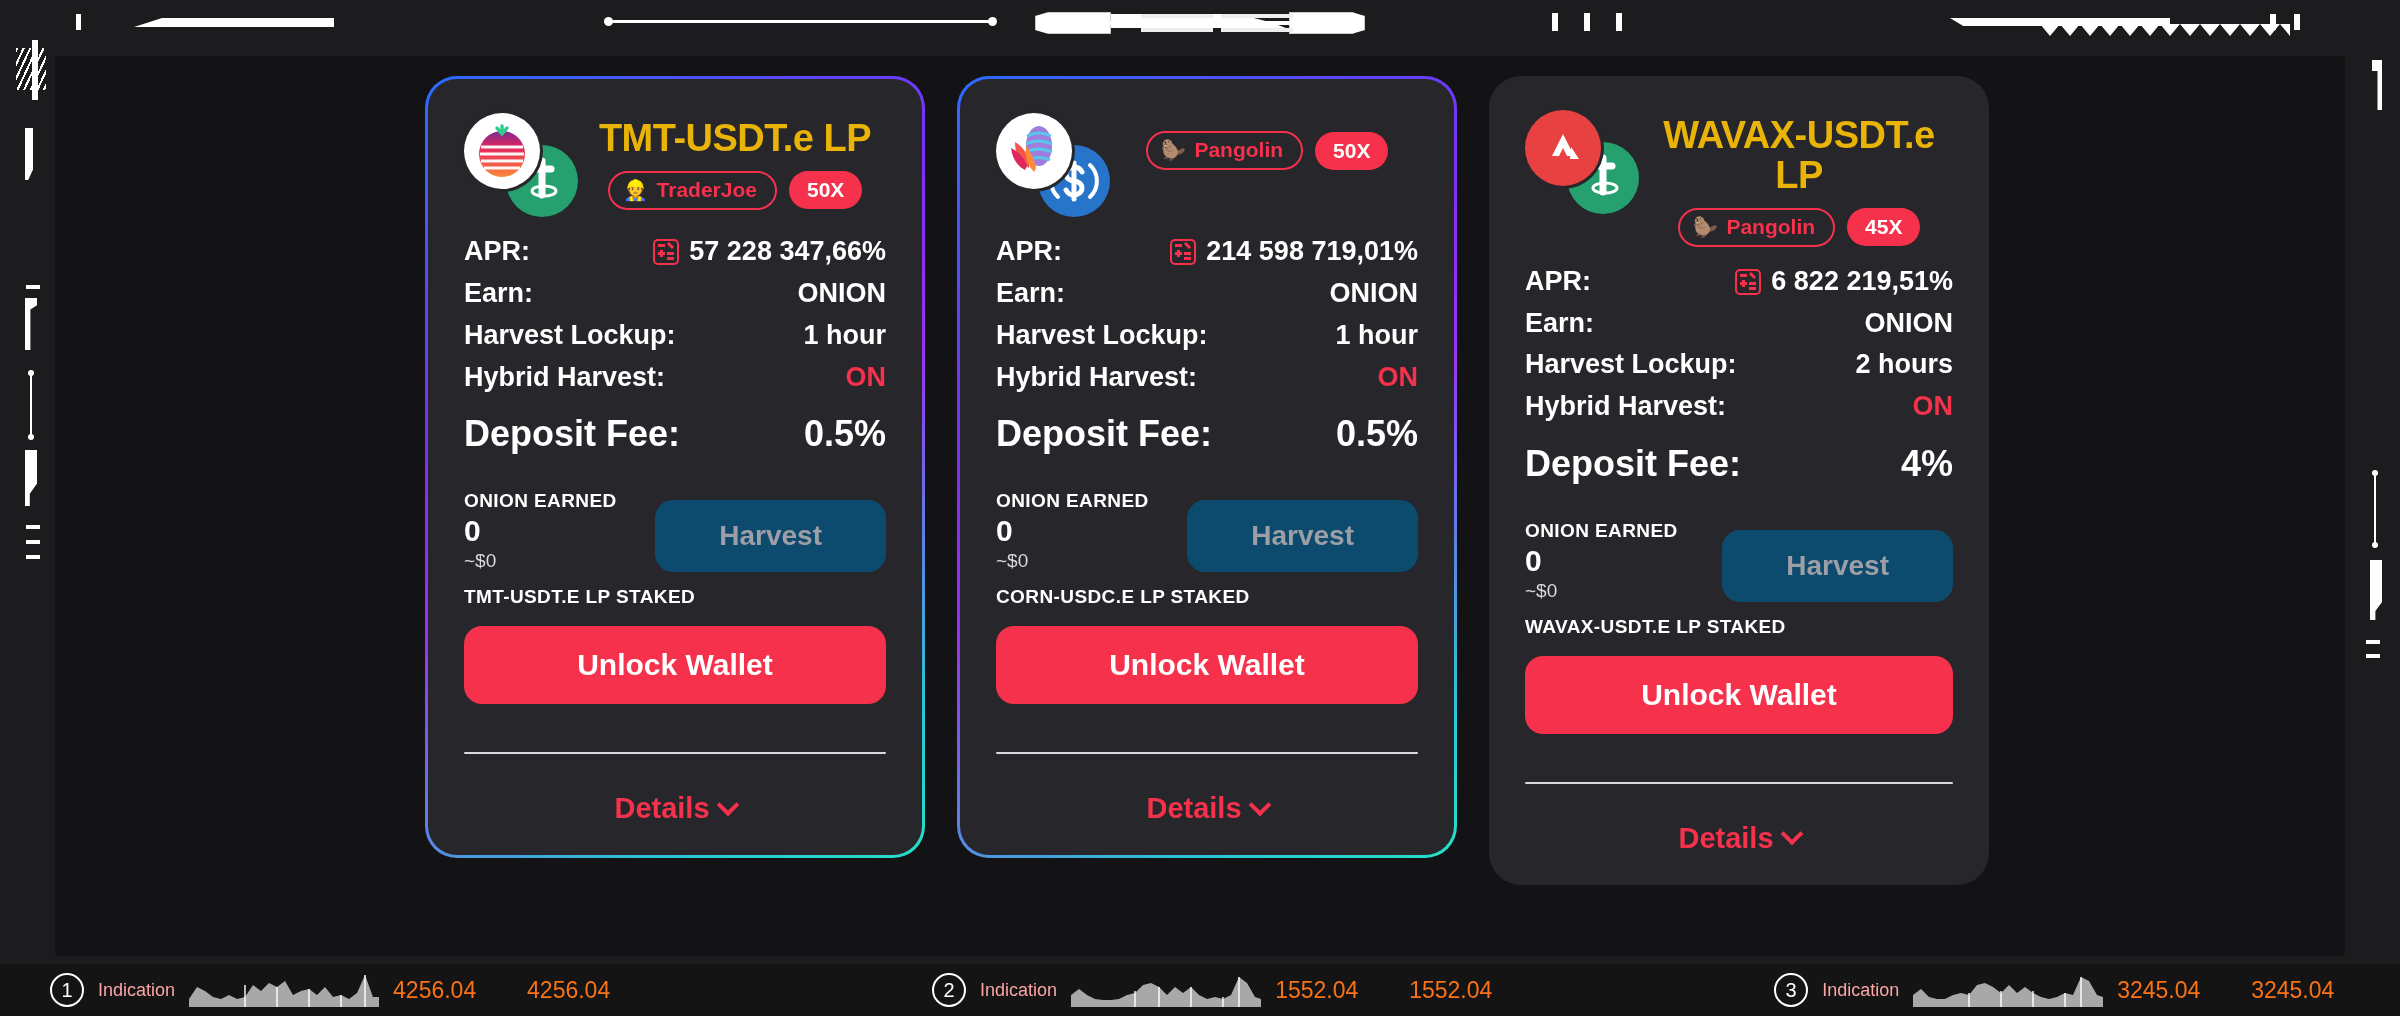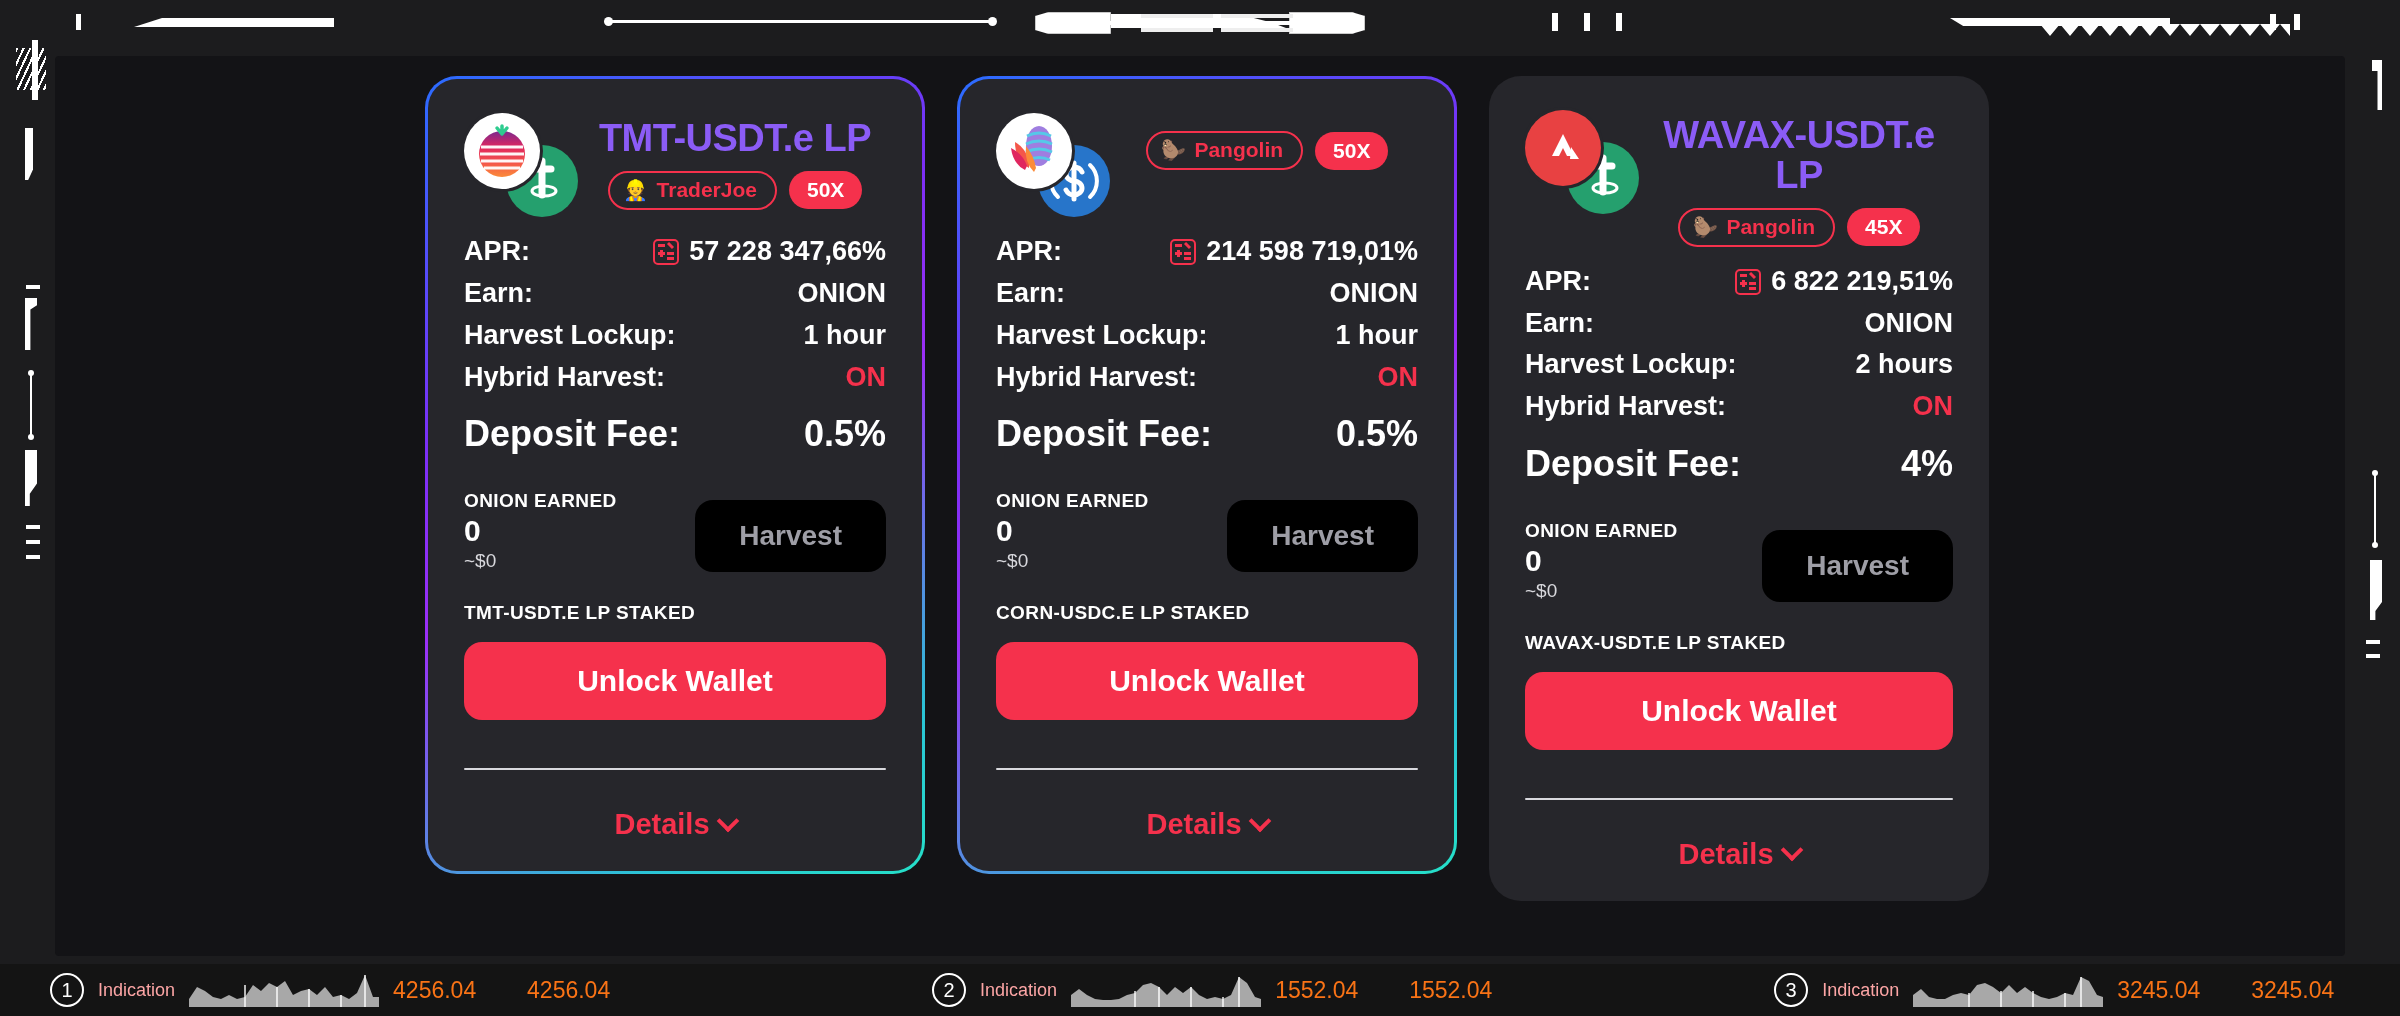--- a/index.html
+++ b/index.html
@@ -64,21 +64,21 @@
   .logo-a, .logo-b { position:absolute; border-radius:50%; }
   .logo-a { width:76px; height:76px; left:0; top:0; z-index:2;
             background:#fff; display:flex; align-items:center; justify-content:center;
             box-shadow:0 0 0 3px #26262b; }
   .logo-b { width:72px; height:72px; left:42px; top:32px; z-index:1;
             display:flex; align-items:center; justify-content:center; }
 
   .head-text { flex:1; padding-top:6px; }
   .pair-name {
     font-size:38px; font-weight:bold; letter-spacing:-0.5px;
-    line-height:1.05; text-align:center; color:#8b5cf6;
+    line-height:1.05; text-align:center; color:#eab308;
   }
   .badges { display:flex; align-items:center; justify-content:center; gap:12px; margin-top:12px; }
   .badge-dex {
     border:2px solid #f5314c; border-radius:999px; color:#f5314c;
     font-size:21px; font-weight:600; padding:5px 18px 6px 14px;
     display:flex; align-items:center; gap:8px; white-space:nowrap;
   }
   .badge-dex .emo { font-size:20px; }
   .badge-mult {
     background:#f5314c; color:#fff; border-radius:999px;
@@ -103,26 +103,26 @@
 
   
   .earned-wrap {
     display:flex; justify-content:space-between; align-items:flex-end;
     margin-top:28px;
   }
   .earned-left .ttl { font-size:19px; font-weight:bold; letter-spacing:0.4px; color:#fff; }
   .earned-left .amt { font-size:30px; font-weight:bold; margin-top:2px; color:#fff; }
   .earned-left .usd { font-size:19px; color:#d8d8dd; margin-top:2px; }
   .harvest-btn {
-    background:#000000; color:#9e9ea6; border:none; border-radius:18px;
-    font-size:28px; font-weight:bold; padding:20px 44px; cursor:default;
+    background:#0c4a6e; color:#9e9ea6; border:none; border-radius:18px;
+    font-size:28px; font-weight:bold; padding:20px 64px; cursor:default;
     font-family:"Liberation Sans", sans-serif;
   }
 
-  .staked-ttl { font-size:19px; font-weight:bold; letter-spacing:0.4px; margin-top:30px; color:#fff; }
+  .staked-ttl { font-size:19px; font-weight:bold; letter-spacing:0.4px; margin-top:14px; color:#fff; }
   .unlock-btn {
     width:100%; margin-top:18px; background:#f5314c; color:#fff;
     border:none; border-radius:18px; font-size:30px; font-weight:bold;
     padding:22px 0; cursor:pointer; font-family:"Liberation Sans", sans-serif;
   }
   .divider { height:2px; background:#d9d9de; margin-top:48px; border-radius:2px; }
   .details {
     display:flex; align-items:center; justify-content:center; gap:10px;
     color:#f5314c; font-size:29px; font-weight:bold; margin-top:38px; cursor:pointer;
   }

